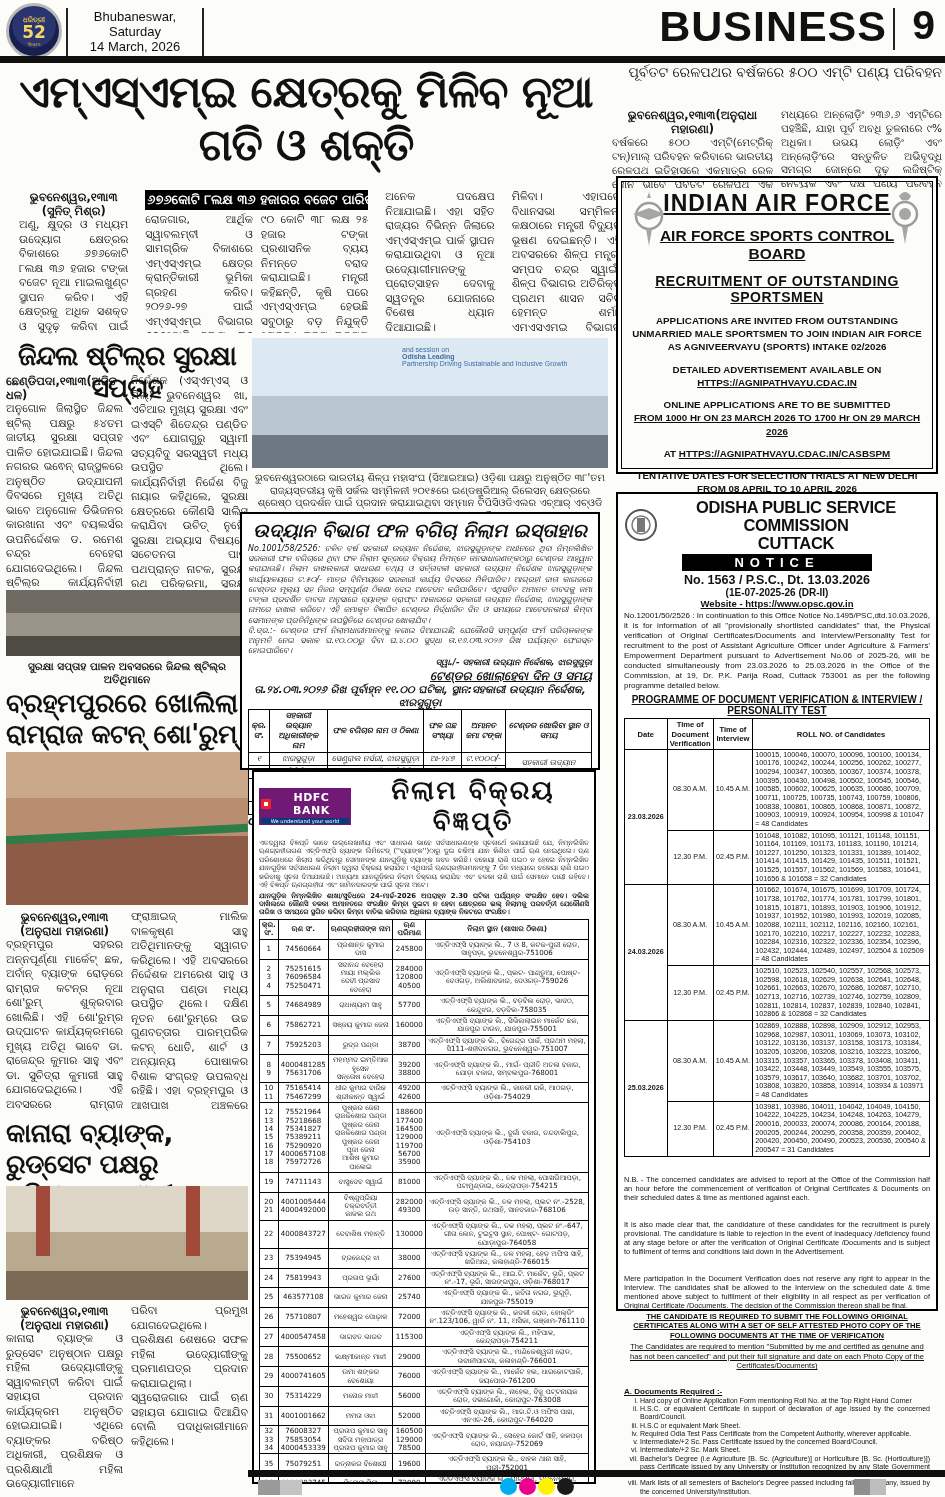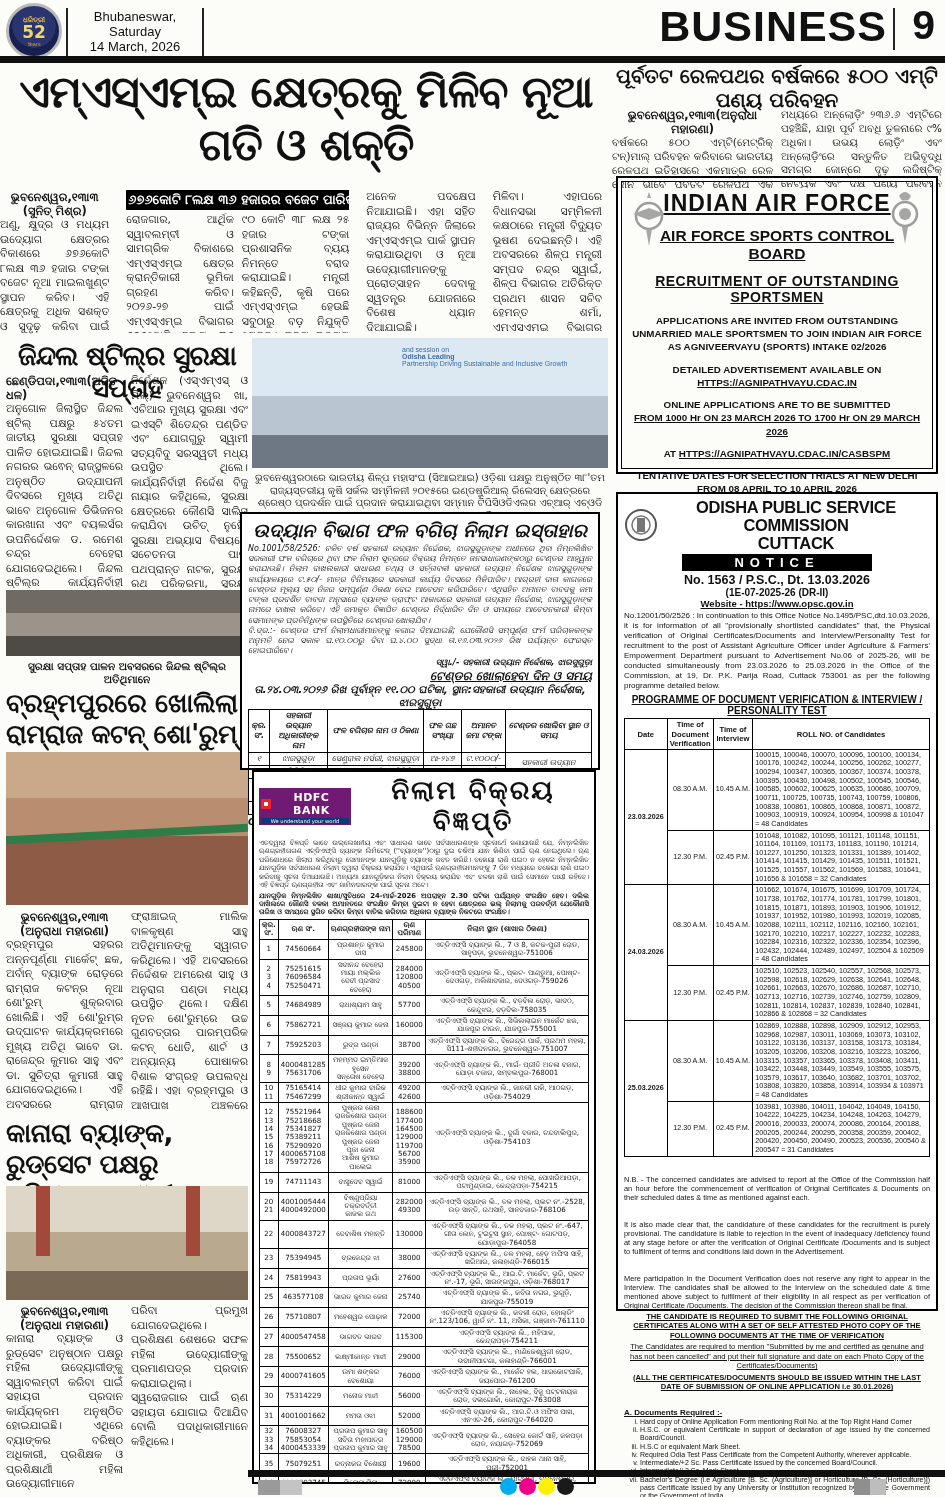--- a/index.html
+++ b/index.html
@@ -13,27 +13,27 @@
   .logo .l2{font-size:17px;font-weight:bold;line-height:1;color:#f3d56a;}
   .logo .l3{font-size:5px;color:#d9b23c;}
   .mastdate{left:66px;top:8px;width:118px;padding:2px 8px;border-left:2px solid #222;border-right:2px solid #222;
             font-family:"Liberation Sans",sans-serif;font-size:13px;line-height:1.15;text-align:center;}
   .business{right:58px;top:2px;font-family:"Liberation Sans",sans-serif;font-weight:bold;font-size:43px;letter-spacing:1px;}
   .pgdiv{right:50px;top:8px;width:2px;height:42px;background:#222;}
   .pageno{right:10px;top:2px;font-family:"Liberation Sans",sans-serif;font-weight:bold;font-size:41px;}
   .mastrule{left:0;top:56px;width:945px;height:7px;background:#101010;}
   
   .mainhead{left:4px;top:66px;width:604px;font-size:44px;font-weight:bold;line-height:1.2;text-align:center;letter-spacing:-1px;}
-  .railhead{left:612px;top:64px;width:330px;font-size:20px;font-weight:bold;text-align:center;line-height:1.2;}
+  .railhead{left:612px;top:64px;width:330px;font-size:14px;font-weight:normal;text-align:right;line-height:1.2;}
   .byline{font-weight:bold;font-size:11.5px;text-align:center;}
   .bodytxt{font-size:11px;line-height:1.32;text-align:justify;}
   .cols2{display:flex;gap:8px;}
   .cols2>div{flex:1;min-width:0;}
   
-  .mainart{left:0;top:190px;width:602px;height:146px;display:flex;gap:17px;overflow:hidden;}
+  .mainart{left:19px;top:190px;width:602px;height:146px;display:flex;gap:17px;overflow:hidden;}
   .mainart .c{flex:1;min-width:0;}
   .midwrap{flex:2.04;min-width:0;}
   .blackbox{background:#000;color:#fff;font-weight:bold;font-size:13px;text-align:center;padding:2px 2px;margin-bottom:3px;white-space:nowrap;overflow:hidden;}
   
   .jindalhead{left:6px;top:340px;width:242px;font-size:27px;font-weight:bold;text-align:center;letter-spacing:-1px;}
   .photo{background:#b9b2a8;overflow:hidden;}
   .caption{font-size:10.5px;font-weight:bold;text-align:center;line-height:1.25;}
   .lhead{font-size:26px;font-weight:bold;line-height:1.18;letter-spacing:-0.5px;}
   
   .frame{border:2px solid #000;background:#fff;}
@@ -429,21 +429,20 @@
             <td>02.45 P.M.</td>
             <td>103981, 103986, 104011, 104042, 104049, 104150, 104222, 104225, 104234, 104248, 104263, 104279, 200016, 200033, 200074, 200086, 200164, 200188, 200205, 200244, 200295, 200358, 200359, 200402, 200420, 200450, 200490, 200523, 200536, 200540 &amp; 200547 = 31 Candidates</td>
           </tr>
         </tbody>
     </table>
     <div class="nb">N.B. - The concerned candidates are advised to report at the Office of the Commission half an hour before the commencement of verification of Original Certificates &amp; Documents on their scheduled dates &amp; time as mentioned against each.</div>
     <div class="nb">It is also made clear that, the candidature of these candidates for the recruitment is purely provisional. The candidature is liable to rejection in the event of inadequacy /deficiency found at any stage before or after the verification of Original Certificate /Documents and is subject to fulfilment of terms and conditions laid down in the Advertisement.</div>
     <div class="nb">Mere participation in the Document Verification does not reserve any right to appear in the Interview. The candidates shall be allowed to the Interview on the scheduled date &amp; time mentioned above subject to fulfilment of their eligibility in all respect as per verification of Original Certificate /Documents. The decision of the Commission thereon shall be final.</div>
     <div class="capsline">THE CANDIDATE IS REQUIRED TO SUBMIT THE FOLLOWING ORIGINAL CERTIFICATES ALONG WITH A SET OF SELF ATTESTED PHOTO COPY OF THE FOLLOWING DOCUMENTS AT THE TIME OF VERIFICATION</div>
     <div class="capsline" style="font-weight:normal">The Candidates are required to mention "Submitted by me and certified as genuine and has not been cancelled" and put their full signature and date on each Photo Copy of the Certificates/Documents)</div>
-    <div class="capsline">(ALL THE CERTIFICATES/DOCUMENTS SHOULD BE ISSUED WITHIN THE LAST DATE OF SUBMISSION OF ONLINE APPLICATION i.e 30.01.2026)</div>
     <div class="dochead">A. Documents Required :-</div>
     <ol class="roman">
         <li>Hard copy of Online Application Form mentioning Roll No. at the Top Right Hand Corner</li>
         <li>H.S.C. or equivalent Certificate in support of declaration of age issued by the concerned Board/Council.</li>
         <li>H.S.C or equivalent Mark Sheet.</li>
         <li>Required Odia Test Pass Certificate from the Competent Authority, wherever applicable.</li>
         <li>Intermediate/+2 Sc. Pass Certificate issued by the concerned Board/Council.</li>
         <li>Intermediate/+2 Sc. Mark Sheet.</li>
         <li>Bachelor's Degree (i.e Agriculture [B. Sc. (Agriculture)] or Horticulture [B. Sc. (Horticulture)]) pass Certificate issued by any University or Institution recognized by any State Government or the Government of India.</li>
         <li>Mark lists of all semesters of Bachelor's Degree passed including fail marks, if any, issued by the concerned University/Institution.</li>

